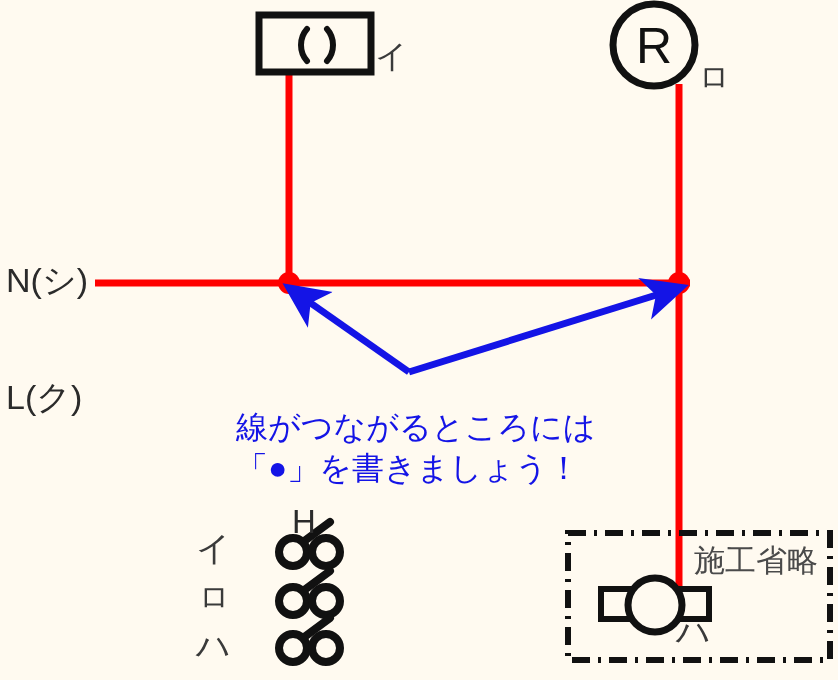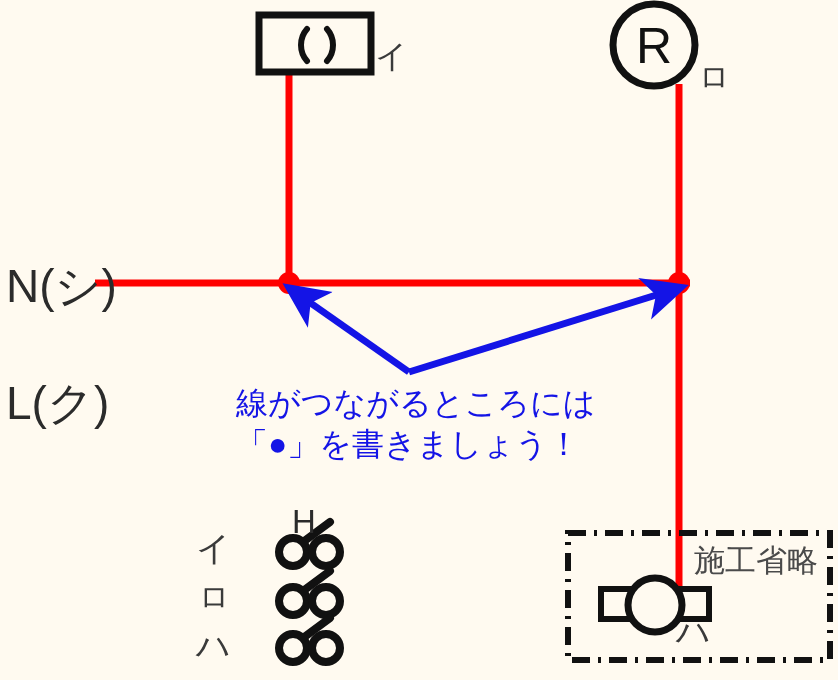--- a/index.html
+++ b/index.html
@@ -28,34 +28,35 @@
     width: 838px;
     height: 680px;
   }
   .txt {
     position: absolute;
     white-space: pre;
     line-height: 1.0;
   }
   .lbl-dark {
     color: #2b2b2b;
-    font-size: 46px;
+    font-size: 34px;
   }
   .lbl-kana {
     color: #3a3a3a;
     font-size: 36px;
   }
   .lbl-gray {
     color: #4a4a4a;
     font-size: 31px;
   }
   .blue-note {
     color: #1414E6;
     font-size: 32px;
     line-height: 1.28;
+    margin-top: 24px;
   }
   .sym-h {
     color: #2b2b2b;
     font-size: 33px;
   }
 </style>
 </head>
 <body>
 
 <div id="stage">

